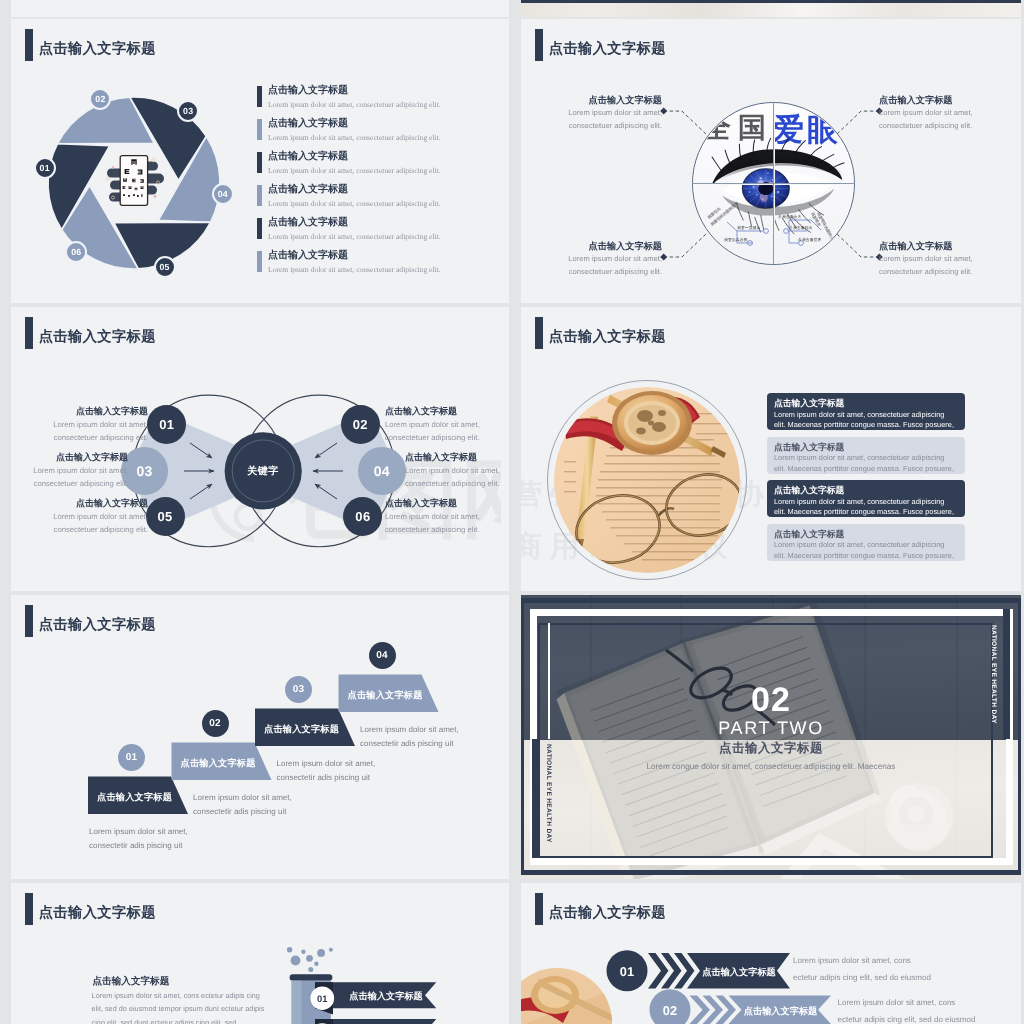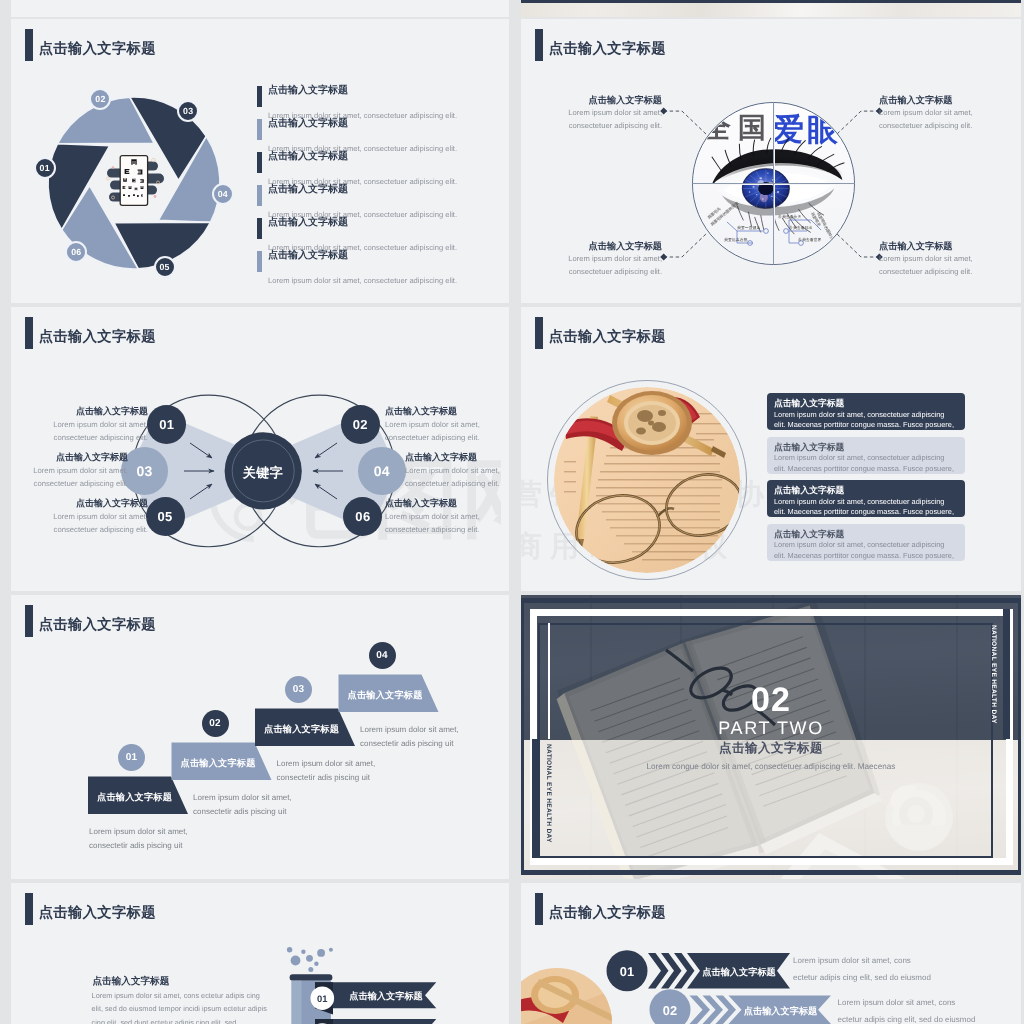--- a/index.html
+++ b/index.html
@@ -19,21 +19,21 @@
 
   
   .ap-wrap{position:absolute;}
   .num-badge{position:absolute;border-radius:50%;display:flex;align-items:center;
              justify-content:center;color:#fff;font-weight:bold;box-sizing:border-box;}
 
   .s1list{position:absolute;}
   .s1item{position:relative;padding-left:11px;height:33px;}
   .s1item .tick{position:absolute;left:0;top:1px;width:4.5px;height:21px;}
   .s1item .h{font-size:10px;font-weight:bold;color:#2f3b50;line-height:1.15;}
-  .s1item .p{font-size:7.6px;color:#9195a0;line-height:1.2;margin-top:14px;white-space:nowrap;}
+  .s1item .p{font-size:7.6px;color:#9195a0;line-height:1.2;margin-top:3px;white-space:nowrap;font-family:Liberation Serif, serif;}
 
   
   .eyecircle{position:absolute;border-radius:50%;overflow:hidden;
              border:1px solid #5a6a85;background:#fff;}
   .s2txt{position:absolute;}
   .s2txt .h{font-size:9.2px;font-weight:bold;color:#2f3b50;line-height:1.55;}
   .s2p{font-size:7.6px;color:#8d9299;line-height:1.62;white-space:nowrap;}
   .s3txt{position:absolute;}
   .s3txt .h{font-size:9px;font-weight:bold;color:#2f3b50;line-height:1.55;}
   .s3txt .p{font-size:7.7px;color:#9096a0;line-height:1.65;white-space:nowrap;}
@@ -421,21 +421,21 @@
         </div>
         <div class="num-badge" style="left: 134.6px; top: 190.1px; width: 39px; height: 39px; background: rgb(47, 59, 80); font-size: 13px; color: rgb(255, 255, 255); letter-spacing: 0.3px;">
           <span>05</span>
         </div>
         <div class="num-badge" style="left: 332.4px; top: 190.1px; width: 39px; height: 39px; background: rgb(47, 59, 80); font-size: 13px; color: rgb(255, 255, 255); letter-spacing: 0.3px;">
           <span>06</span>
         </div>
       </div>
 
     <div style="position:absolute;left:222px;top:157px;width:60px;text-align:center;
-                color:#fff;font-size:13px;font-weight:bold;letter-spacing:.5px;">关键字</div>
+                color:#fff;font-size:10px;font-weight:bold;letter-spacing:.5px;">关键字</div>
 
     <div id="s3texts">
         <div class="s3txt" style="left: 26px; top: 98px; width: 111px; text-align: right;">
           <div class="h cn">点击输入文字标题</div>
       <div class="p lorem">Lorem ipsum dolor sit amet,</div>
       <div class="p lorem">consectetuer adipiscing elit.</div>
         </div>
         <div class="s3txt" style="left: 374px; top: 98px; width: 111px; text-align: left;">
           <div class="h cn">点击输入文字标题</div>
       <div class="p lorem">Lorem ipsum dolor sit amet,</div>
@@ -754,21 +754,21 @@
 
   <div class="slide" style="left:7px;top:883px;width:498px;height:284px;">
     <div class="stitle" style="left:14.2px;top:10.3px;">
       <div class="bar"></div>
       <div class="txt cn">点击输入文字标题</div>
     </div>
 
     <div class="cn" style="position:absolute;left:81.5px;top:91.8px;font-size:9.6px;font-weight:bold;color:#2f3b50;">点击输入文字标题</div>
     <div style="position:absolute;left:80.6px;top:105.5px;width:182px;font-size:7.3px;color:#8a8f99;line-height:13.5px;white-space:nowrap;">
       <div>Lorem ipsum dolor sit amet, cons ectetur adipis cing</div>
-      <div>elit, sed do eiusmod tempor incidi ipsum ectetur adipis</div>
+      <div>elit, sed do eiusmod tempor ipsum dunt ectetur adipis</div>
       <div>cing elit, sed dunt ectetur adipis cing elit, sed</div>
     </div>
 
     <svg width="498" height="288" viewBox="0 0 498 288" style="position:absolute;left:0;top:0;">
       <g transform="translate(0,-3)">
       <g fill="#8b9dba">
         <circle cx="278.6" cy="69.7" r="2.7"></circle>
             <circle cx="292.4" cy="71.7" r="2.2"></circle>
         <circle cx="310.1" cy="72.9" r="3.9"></circle>
             <circle cx="319.9" cy="69.7" r="2"></circle>

